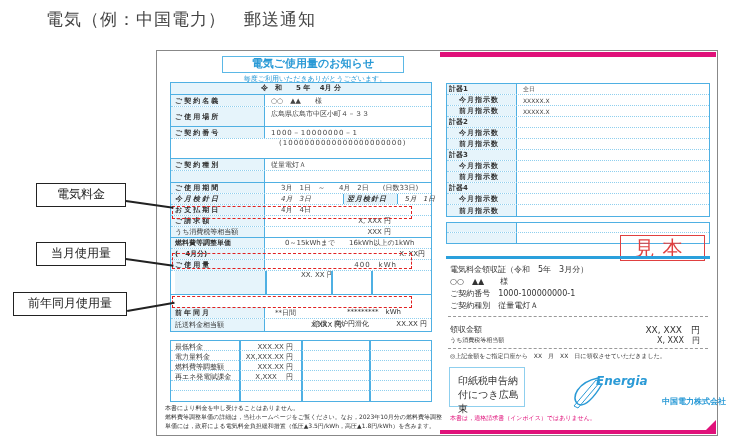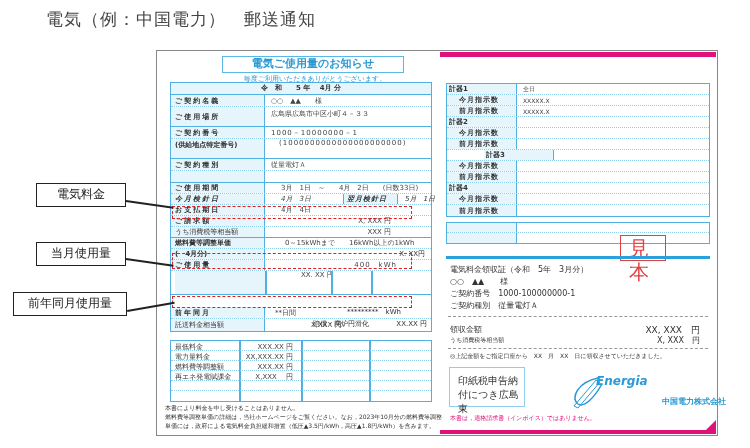--- a/index.html
+++ b/index.html
@@ -16,21 +16,21 @@
   .row.solid { border-bottom: 1px solid #4fb0e3; }
   .lab { position: absolute; left: 0; top: 0; bottom: 0; width: 94px; background: #e6f4fb; border-right: 1.5px solid #4fb0e3; font-weight: bold; padding-left: 4px; letter-spacing: 2px; color: #333; display:flex; align-items:center; white-space: nowrap; overflow:hidden; }
   .val { position: absolute; left: 100px; top: 0; bottom: 0; right: 4px; display:flex; align-items:center; white-space: pre; color:#444; }
   .red-dash { position: absolute; border: 1.5px dashed #e02020; }
   .callout { position: absolute; border: 1.5px solid #222; background: #fff; font-size: 12px; text-align: center; color: #222; }
   .line { position: absolute; height: 1.5px; background: #222; transform-origin: 0 0; }
   .r-tbl { position: absolute; left: 446px; border: 1.5px solid #4fb0e3; font-size: 7px; }
   .r-row { position: absolute; left: 0; right: 0; height: 11px; border-bottom: 1px dotted #8fcfee; }
   .r-lab { position: absolute; left: 0; top: 0; bottom: 0; width: 70px; background: #e6f4fb; border-right: 1.5px solid #4fb0e3; font-weight: bold; display:flex; align-items:center; white-space:nowrap; }
   .r-val { position: absolute; left: 76px; top: 0; bottom: 0; display:flex; align-items:center; font-size: 6px; color:#444; }
-  .mihon { position: absolute; left: 620px; top: 235px; width: 46px; height: 26px; border: 1px solid #e04040; color: #e04040; font-size: 20px; text-align: center; line-height: 24px; letter-spacing: 8px; }
+  .mihon { position: absolute; left: 620px; top: 235px; width: 85px; height: 26px; border: 1px solid #e04040; color: #e04040; font-size: 20px; text-align: center; line-height: 24px; letter-spacing: 8px; }
   .blue-sep { position: absolute; left: 446px; top: 256px; width: 264px; height: 3px; background: #2aa0dc; }
   .receipt { position: absolute; left: 450px; font-size: 8px; color: #333; white-space: pre; }
   .dashline { position: absolute; left: 448px; width: 260px; border-top: 1px dashed #999; }
   .stamp { position: absolute; left: 449px; top: 367px; width: 76px; height: 40px; border: 1.5px solid #8fcfee; font-size: 10px; padding: 6px 0 0 8px; line-height: 14px; color: #333; }
   .energia { position: absolute; left: 596px; top: 374px; font-size: 12px; font-weight: bold; color: #2a9ad6; font-style: italic; }
   .company { position: absolute; left: 646px; top: 396px; font-size: 8px; font-weight: bold; color: #2a9ad6; margin-left: 16px; }
   .invoice-note { position: absolute; left: 450px; top: 414px; font-size: 6px; color: #e0117a; }
   .foot-note { position: absolute; left: 165px; font-size: 6px; color: #333; white-space: nowrap; }
   .btbl { position: absolute; left: 170px; top: 340px; width: 262px; height: 62px; border: 1.5px solid #4fb0e3; font-size: 7px; }
   .brow { position: absolute; left: 0; right: 0; height: 10px; border-bottom: 1px dotted #8fcfee; }
@@ -61,21 +61,20 @@
     </div>
   <div class="row solid" style="top:24px;height:20px;">
       <div class="lab">ご使用場所</div>
       <div class="val" style="align-items:flex-start;padding-top:2px;">広島県広島市中区小町４－３３</div>
     </div>
   <div class="row" style="top:44px;height:12px;">
       <div class="lab">ご契約番号</div>
       <div class="val" style="letter-spacing:1px;">1000－10000000－1</div>
     </div>
   <div class="row solid" style="top:56px;height:20px;">
-      <div class="lab" style="letter-spacing:0;align-items:flex-start;padding-top:1px;">(供給地点特定番号)</div>
       <div class="val" style="align-items:flex-start;padding-left:8px;letter-spacing:1px;">(1000000000000000000000)</div>
     </div>
   <div class="row" style="top:76px;height:12px;">
       <div class="lab">ご契約種別</div>
       <div class="val">従量電灯Ａ</div>
     </div>
   <div class="row solid" style="top:88px;height:12px;">
       <div class="lab"></div>
     </div>
   <div class="row" style="top:100px;height:11px;">
@@ -187,21 +186,21 @@
   <div class="r-row" style="top:33px;">
       <div class="r-lab" style="padding-left:2px;">計器2</div>
     </div>
   <div class="r-row" style="top:44px;">
       <div class="r-lab" style="padding-left:12px;letter-spacing:1px;">今月指示数</div>
     </div>
   <div class="r-row" style="top:55px;">
       <div class="r-lab" style="padding-left:12px;letter-spacing:1px;">前月指示数</div>
     </div>
   <div class="r-row" style="top:66px;">
-      <div class="r-lab" style="padding-left:2px;margin-left:37px;">計器3</div>
+      <div class="r-lab" style="padding-left:2px;">計器3</div>
     </div>
   <div class="r-row" style="top:77px;">
       <div class="r-lab" style="padding-left:12px;letter-spacing:1px;">今月指示数</div>
     </div>
   <div class="r-row" style="top:88px;">
       <div class="r-lab" style="padding-left:12px;letter-spacing:1px;">前月指示数</div>
     </div>
   <div class="r-row" style="top:99px;">
       <div class="r-lab" style="padding-left:2px;">計器4</div>
     </div>

